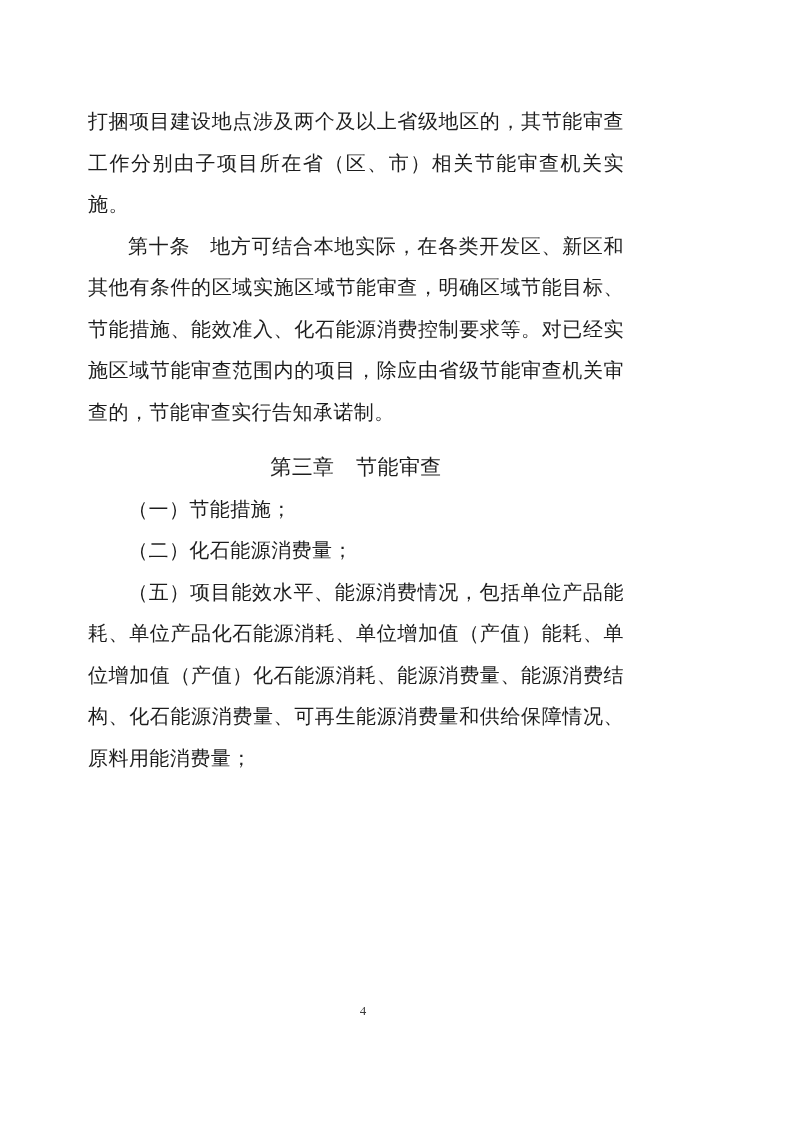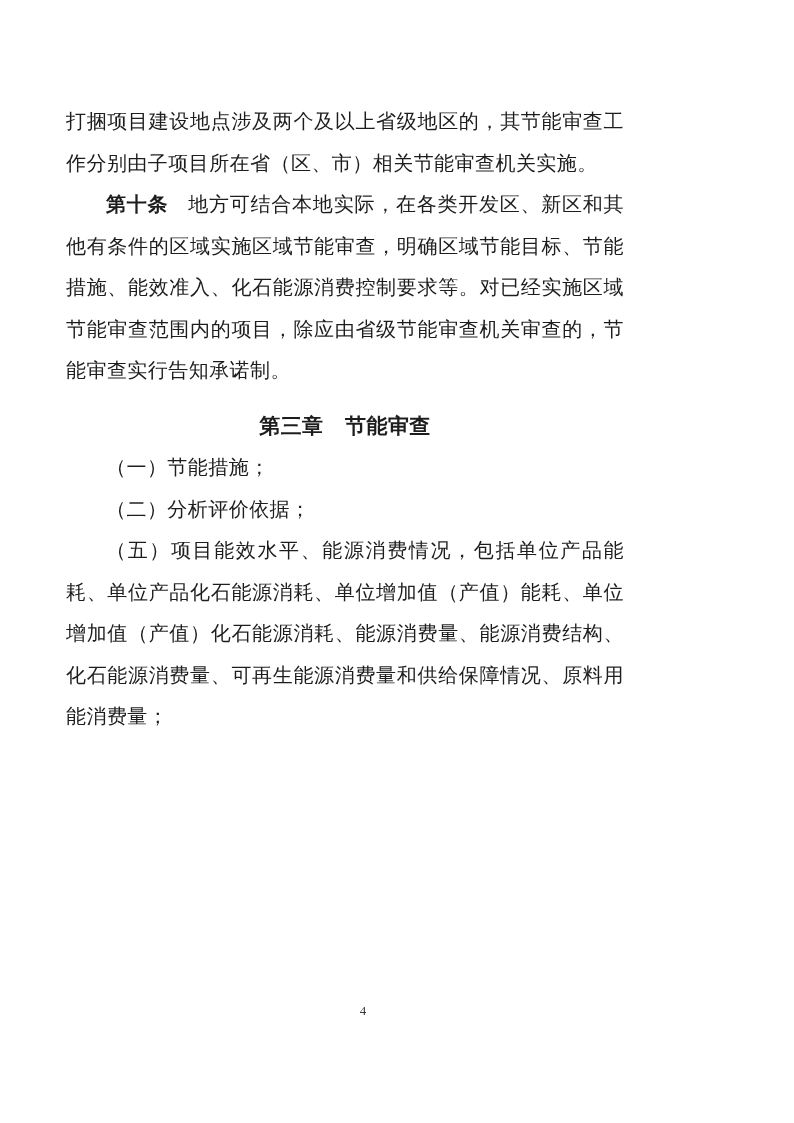--- a/index.html
+++ b/index.html
@@ -7,45 +7,45 @@
     padding: 0;
     background: #ffffff;
   }
   .page {
     position: relative;
     width: 726px;
     height: 1123px;
     margin: 0;
     background: #ffffff;
     box-sizing: border-box;
-    padding: 101px 102px 0 66px;
+    padding: 101px 102px 0 88px;
     overflow: hidden;
     font-family: "Liberation Serif", "DejaVu Serif", serif;
     font-size: 20px;
     letter-spacing: 0.45px;
     line-height: 41.5px;
     color: #1d1d1d;
   }
   p.para {
     margin: 0;
     text-align: justify;
     text-justify: inter-character;
     text-indent: 2em;
   }
   p.para.no-indent {
     text-indent: 0;
   }
   .lead {
-    font-weight: 700;
+    font-weight: 400;
     margin-right: 1em;
   }
   h2.chapter {
     margin: 14px 0 0 0;
     font-size: 21px;
-    font-weight: 700;
+    font-weight: 400;
     text-align: center;
     line-height: 41.5px;
     letter-spacing: 0.45px;
   }
   .page-number {
     position: absolute;
     left: 0;
     right: 0;
     top: 1002px;
     text-align: center;
@@ -65,21 +65,21 @@
   <p class="para">
     <span class="lead">第十条</span><span>地方可结合本地实际，在各类开发区、新区和其他有条件的区域实施区域节能审查，明确区域节能目标、节能措施、能效准入、化石能源消费控制要求等。对已经实施区域节能审查范围内的项目，除应由省级节能审查机关审查的，节能审查实行告知承诺制。</span>
   </p>
 
 
   <h2 class="chapter">第三章　节能审查</h2>
 
 
   <p class="para">（一）节能措施；</p>
 
-  <p class="para">（二）分析评价依据；</p>
+  <p class="para">（二）化石能源消费量；</p>
 
 
 
   <p class="para">（五）项目能效水平、能源消费情况，包括单位产品能耗、单位产品化石能源消耗、单位增加值（产值）能耗、单位增加值（产值）化石能源消耗、能源消费量、能源消费结构、化石能源消费量、可再生能源消费量和供给保障情况、原料用能消费量；</p>
 
   <div class="page-number">4</div>
 
 </div>
 
 </body></html>

